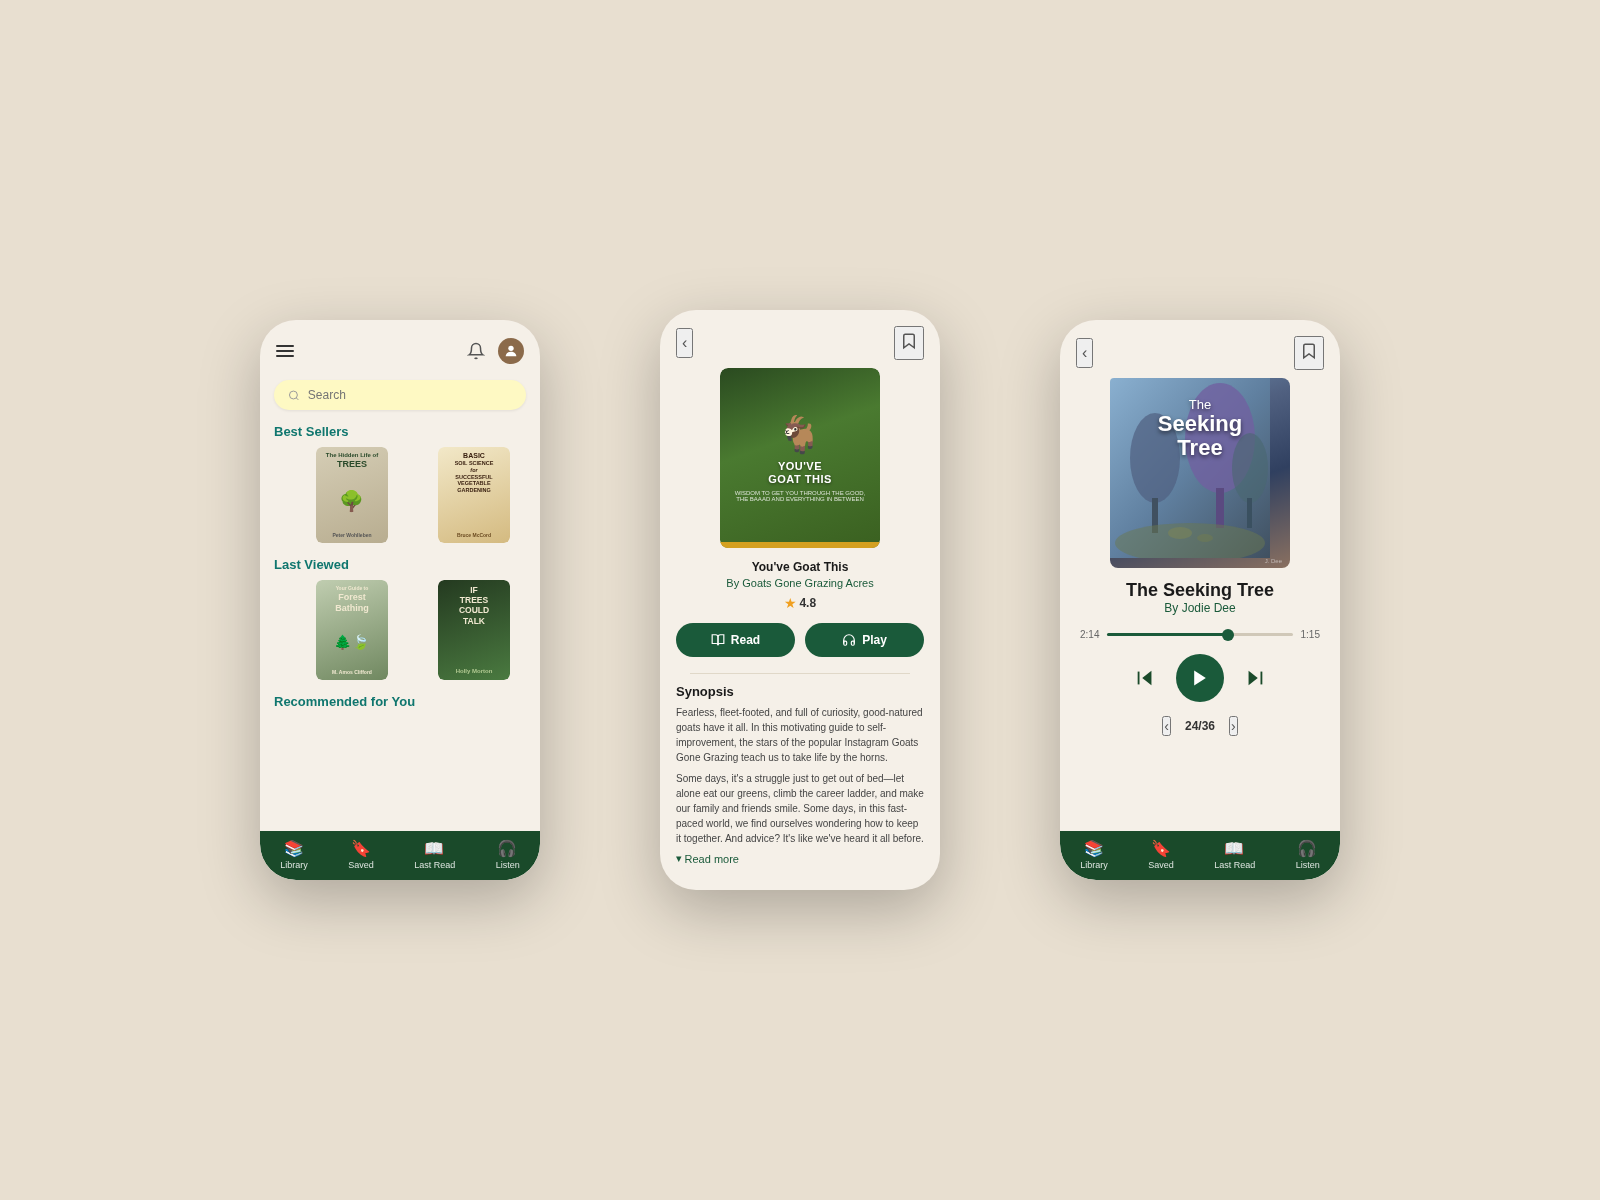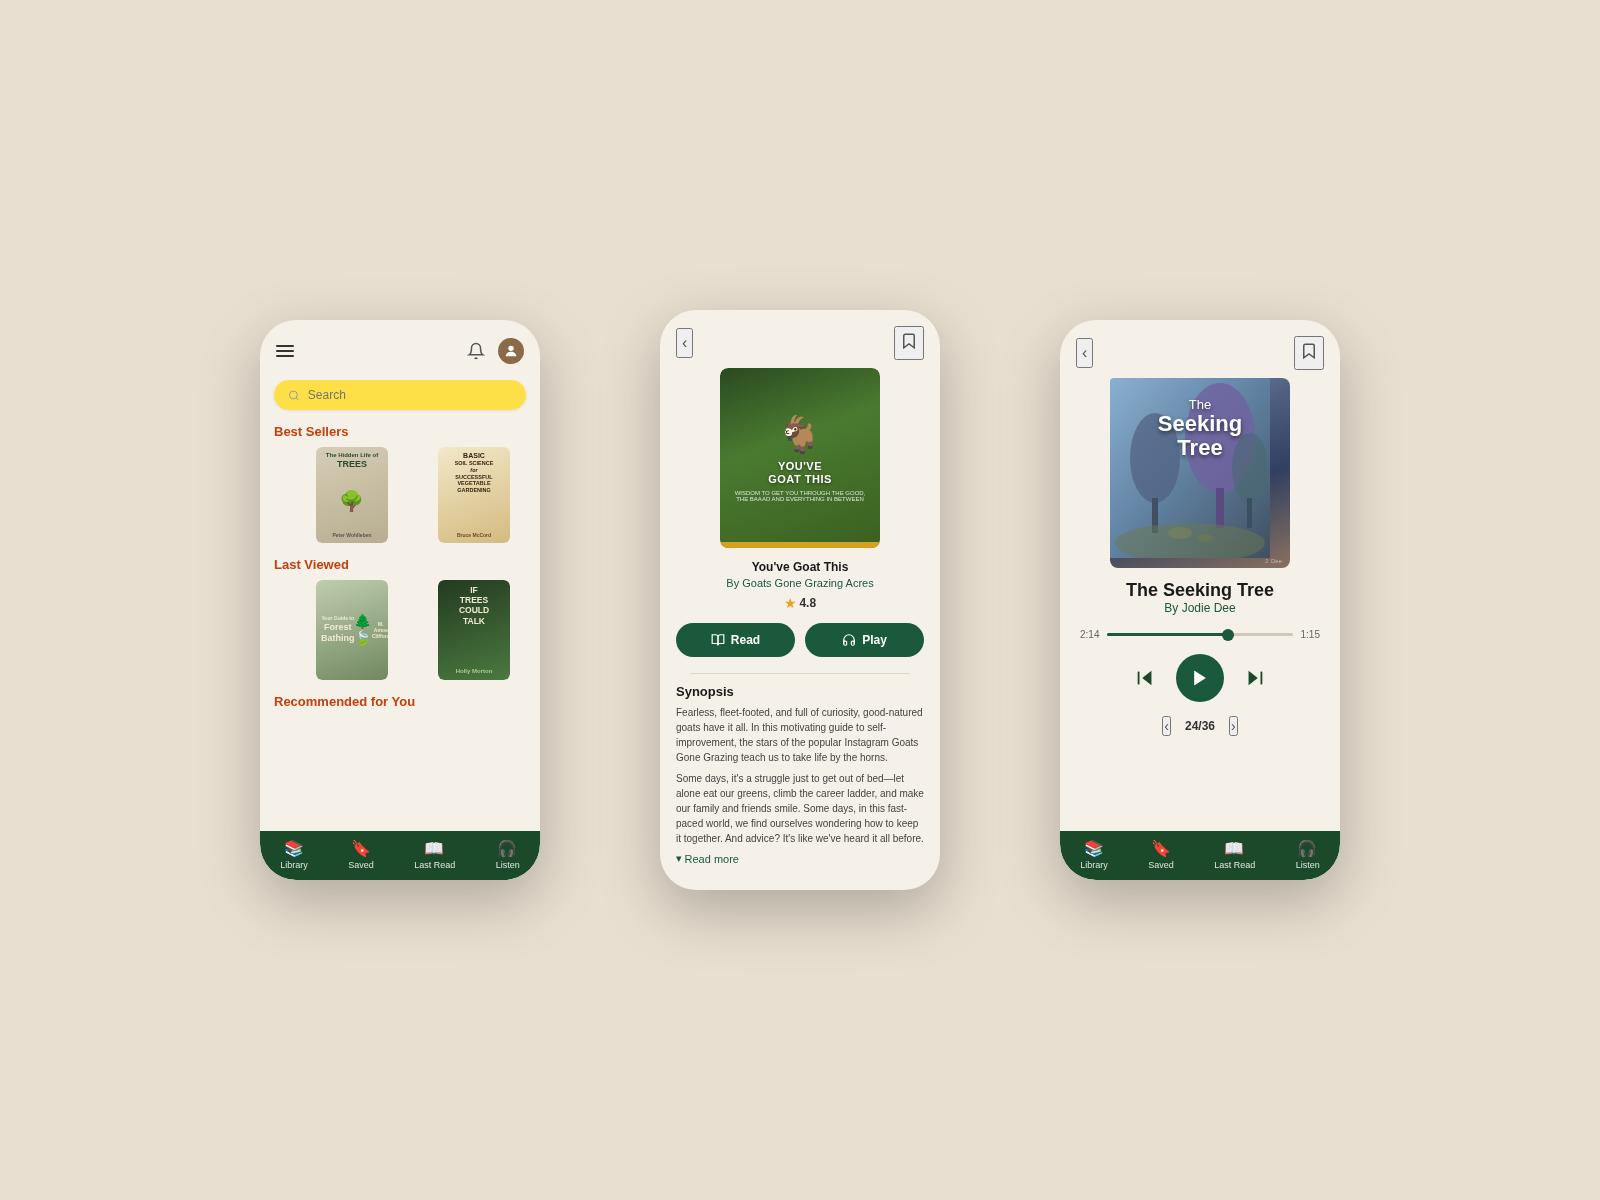--- a/index.html
+++ b/index.html
@@ -85,37 +85,37 @@
     .avatar-circle {
       width: 26px; height: 26px;
       border-radius: 50%;
       background: #8b6a4a;
       display: flex; align-items: center; justify-content: center;
       color: white; font-size: 11px; font-weight: bold;
     }
 
     .search-bar {
       margin: 8px 14px 14px;
-      background: #fde047;
+      background: #fef9c3;
       border-radius: 20px;
       padding: 8px 14px;
       display: flex;
       align-items: center;
       gap: 8px;
       box-shadow: 0 1px 3px rgba(0,0,0,0.08);
     }
 
     .search-bar input {
       border: none; background: transparent;
       outline: none; font-size: 12px; color: #666; width: 100%;
     }
 
     .section-title {
       font-size: 13px; font-weight: 700;
-      color: #c2410c; padding: 0 14px 8px;
+      color: #0f766e; padding: 0 14px 8px;
     }
 
     .book-row {
       display: flex;
       gap: 8px;
       padding: 0 14px 14px;
       overflow: hidden;
     }
 
     .book-cover {
@@ -414,21 +414,21 @@
           <div style="font-size:18px;margin-top:auto;">🌸🌺</div>
         </div>
       </div>
     </div>
 
     <div class="section-title">Last Viewed</div>
 
     <div class="book-row">
 
       <div class="book-cover book-cover-md">
-        <div class="book-cover-inner" style="background:linear-gradient(160deg,#c0cdb0 0%,#708860 100%); flex-direction:row; justify-content:space-between; padding:5px;">
+        <div class="book-cover-inner" style="background:linear-gradient(160deg,#c0cdb0 0%,#708860 100%); flex-direction:column; justify-content:space-between; padding:5px;">
           <div style="font-size:5px;color:#f0e8d0;font-weight:600;text-align:center;line-height:1.3;">Your Guide to<br><span style="font-size:9px;font-weight:800;">Forest<br>Bathing</span></div>
           <div style="font-size:14px;text-align:center;">🌲🍃</div>
           <div style="font-size:5px;color:#f0e8d0;text-align:center;">M. Amos Clifford</div>
         </div>
       </div>
 
       <div class="book-cover book-cover-md">
         <div class="book-cover-inner" style="background:linear-gradient(160deg,#243a20 0%,#4a7a40 100%); flex-direction:column; justify-content:space-between; padding:5px;">
           <div style="font-size:8.5px;color:#f0e8d0;font-weight:800;text-align:center;line-height:1.2;">IF<br>TREES<br>COULD<br>TALK</div>
           <div style="font-size:6px;color:#b0c890;text-align:center;">Holly Morton</div>

